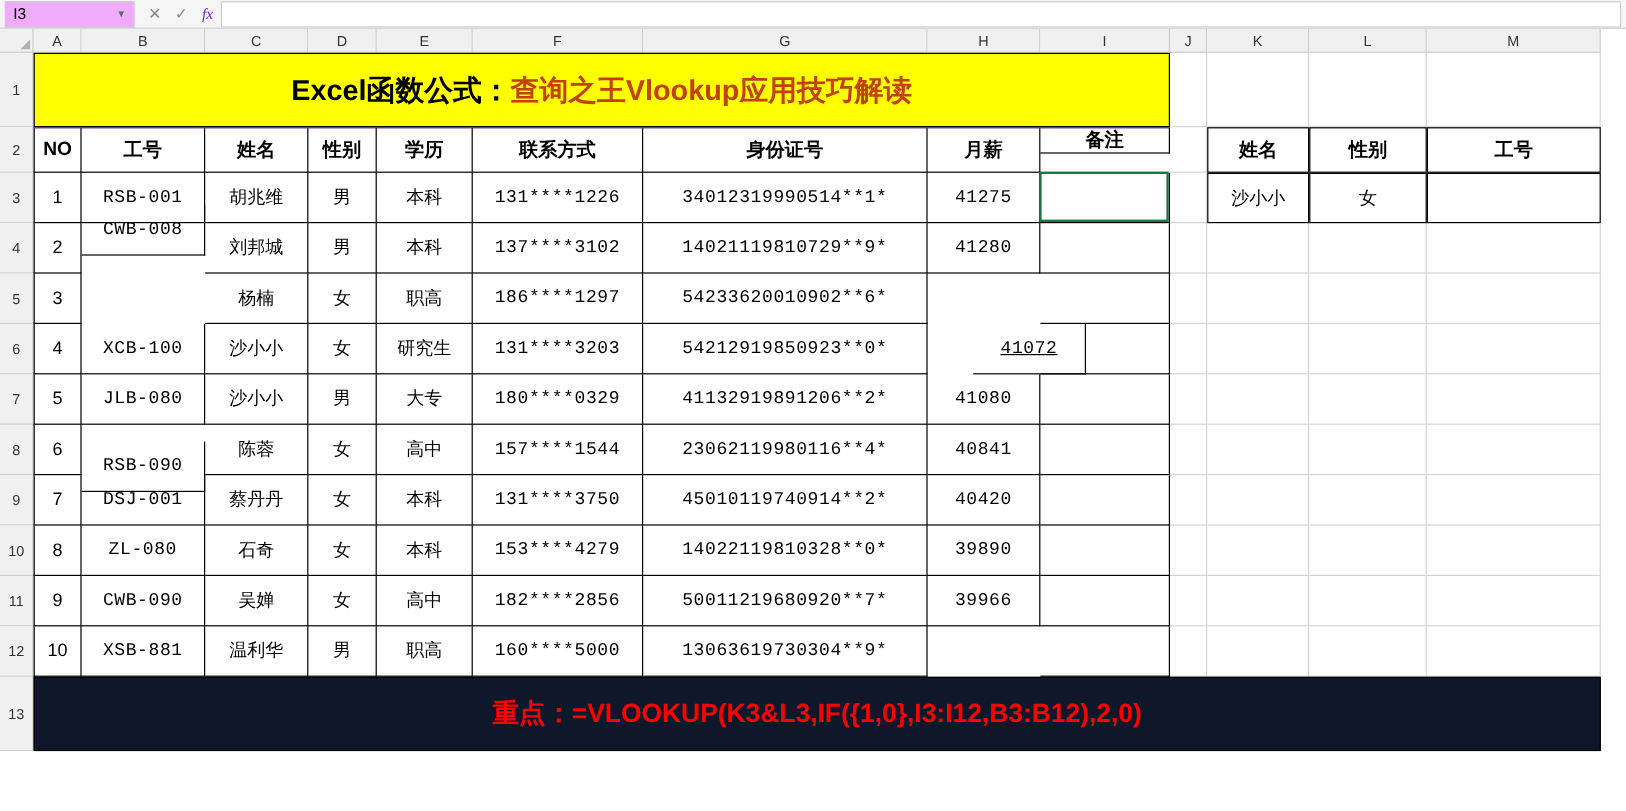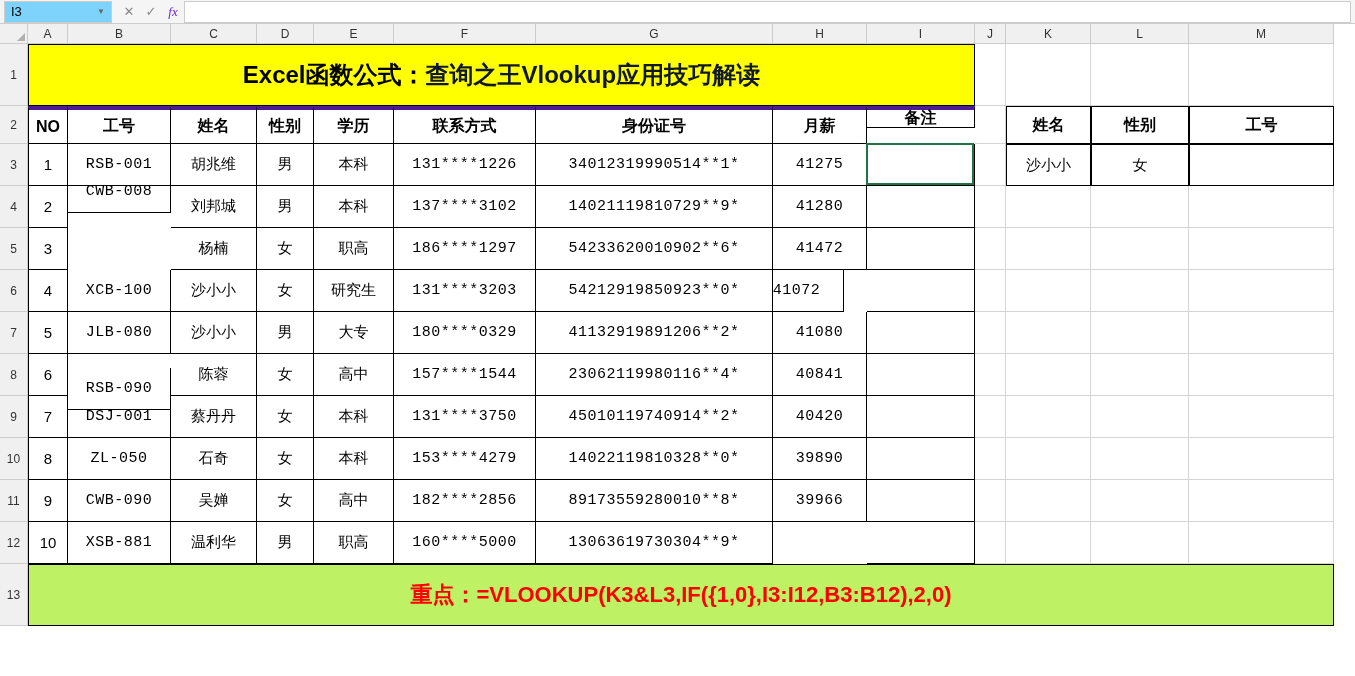--- a/index.html
+++ b/index.html
@@ -1,48 +1,48 @@
 <!DOCTYPE html>
 <html><head>
   <meta charset="utf-8">
   <style>
     * { margin: 0; padding: 0; box-sizing: border-box; }
     body { font-family: "Microsoft YaHei", Arial, sans-serif; font-size: 13px; background: #fff; overflow: hidden; }
     
     .formula-bar { display: flex; align-items: center; height: 24px; border-bottom: 1px solid #ccc; background: #f5f5f5; }
-    .name-box { width: 108px; height: 22px; border: 1px solid #ccc; background: #7dd3fc; display: flex; align-items: center; padding: 0 6px; margin-left: 4px; }
+    .name-box { width: 108px; height: 22px; border: 1px solid #ccc; background: #f0abfc; display: flex; align-items: center; padding: 0 6px; margin-left: 4px; }
     .name-box-text { flex: 1; }
     .name-box-dropdown { font-size: 8px; color: #666; }
     .fb-divider { width: 6px; }
     .fb-btn { width: 22px; height: 22px; display: flex; align-items: center; justify-content: center; color: #888; cursor: pointer; }
     .fb-fx { font-style: italic; font-family: "Times New Roman", serif; color: #6d28d9; }
     .fb-input { flex: 1; height: 22px; border: 1px solid #ccc; background: #fff; margin-right: 4px; padding: 0 6px; }
     
     .grid-container { position: relative; }
     .corner { position: absolute; top: 0; left: 0; width: 28px; height: 20px; background: #f0f0f0; border-right: 1px solid #ccc; border-bottom: 1px solid #ccc; }
     .corner::after { content: ''; position: absolute; right: 2px; bottom: 2px; width: 0; height: 0; border-left: 8px solid transparent; border-bottom: 8px solid #b0b0b0; }
     .col-headers { display: flex; margin-left: 28px; height: 20px; }
     .col-h { background: #f0f0f0; border-right: 1px solid #ccc; border-bottom: 1px solid #ccc; display: flex; align-items: center; justify-content: center; color: #333; font-size: 12px; }
     .grid-body { display: flex; }
     .row-headers { width: 28px; }
     .row-h { background: #f0f0f0; border-right: 1px solid #ccc; border-bottom: 1px solid #ccc; display: flex; align-items: center; justify-content: center; color: #333; font-size: 12px; }
     
     .cells { position: relative; flex: 1; }
     .cell { position: absolute; border-right: 1px solid #d4d4d4; border-bottom: 1px solid #d4d4d4; display: flex; align-items: center; justify-content: center; font-size: 15px; }
     .cell.thick { border: 1px solid #000; }
-    .cell.thick-top { border-top: 4px solid #4c1d95; }
+    .cell.thick-top { border-top: 1px solid #4c1d95; }
     .cell.thick-left { border-left: 1px solid #000; }
     .cell.thick-right { border-right: 1px solid #000; }
     .cell.thick-bottom { border-bottom: 1px solid #000; }
     
     .title-row { background: #ffff00; font-size: 24px; font-weight: bold; }
     .title-black { color: #000; }
-    .title-red { color: #0f172a; }
+    .title-red { color: #c2410c; }
     .header-cell { font-weight: bold; font-size: 16px; }
-    .footer-row { background: #bef264; font-size: 22px; font-weight: bold; }
+    .footer-row { background: #0f172a; font-size: 22px; font-weight: bold; }
     .footer-red { color: #ff0000; }
     .mono { font-family: "Courier New", monospace; letter-spacing: 0.5px; }
     
     .selected-cell { position: absolute; border: 2px solid #217346; pointer-events: none; z-index: 10; }
     .cursor { position: absolute; width: 16px; height: 20px; z-index: 20; }
   </style>
 </head>
 <body>
 
 <div class="formula-bar">
@@ -121,30 +121,29 @@
         <div class="cell thick-bottom thick-right mono" style="left: 366px; top: 142px; width: 142px; height: 42px;">137****3102</div>
         <div class="cell thick-bottom thick-right mono" style="left: 508px; top: 142px; width: 237px; height: 42px;">14021119810729**9*</div>
         <div class="cell thick-bottom thick-right mono" style="left: 745px; top: 142px; width: 94px; height: 42px;">41280</div>
         <div class="cell thick-bottom thick-right" style="left: 839px; top: 142px; width: 108px; height: 42px;"></div>
         <div class="cell thick-bottom thick-left thick-right" style="left: 0px; top: 184px; width: 40px; height: 42px;">3</div>
         <div class="cell thick-bottom thick-right" style="left: 143px; top: 184px; width: 86px; height: 42px;">杨楠</div>
         <div class="cell thick-bottom thick-right" style="left: 229px; top: 184px; width: 57px; height: 42px;">女</div>
         <div class="cell thick-bottom thick-right" style="left: 286px; top: 184px; width: 80px; height: 42px;">职高</div>
         <div class="cell thick-bottom thick-right mono" style="left: 366px; top: 184px; width: 142px; height: 42px;">186****1297</div>
         <div class="cell thick-bottom thick-right mono" style="left: 508px; top: 184px; width: 237px; height: 42px;">54233620010902**6*</div>
-        <div class="cell thick-bottom thick-right mono" style="left: 745px; top: 184px; width: 94px; height: 42px;">41472</div>
         <div class="cell thick-bottom thick-right" style="left: 839px; top: 184px; width: 108px; height: 42px;"></div>
         <div class="cell thick-bottom thick-left thick-right" style="left: 0px; top: 226px; width: 40px; height: 42px;">4</div>
         <div class="cell thick-bottom thick-right mono" style="left: 40px; top: 226px; width: 103px; height: 42px;">XCB-100</div>
         <div class="cell thick-bottom thick-right" style="left: 143px; top: 226px; width: 86px; height: 42px;">沙小小</div>
         <div class="cell thick-bottom thick-right" style="left: 229px; top: 226px; width: 57px; height: 42px;">女</div>
         <div class="cell thick-bottom thick-right" style="left: 286px; top: 226px; width: 80px; height: 42px;">研究生</div>
         <div class="cell thick-bottom thick-right mono" style="left: 366px; top: 226px; width: 142px; height: 42px;">131****3203</div>
         <div class="cell thick-bottom thick-right mono" style="left: 508px; top: 226px; width: 237px; height: 42px;">54212919850923**0*</div>
-        <div class="cell thick-bottom thick-right mono" style="left: 722px; top: 226px; width: 94px; height: 42px;">41072</div>
+        <div class="cell thick-bottom thick-right mono" style="left: 783px; top: 226px; width: 94px; height: 42px; text-decoration: underline;">41072</div>
         <div class="cell thick-bottom thick-right" style="left: 839px; top: 226px; width: 108px; height: 42px;"></div>
         <div class="cell thick-bottom thick-left thick-right" style="left: 0px; top: 268px; width: 40px; height: 42px;">5</div>
         <div class="cell thick-bottom thick-right mono" style="left: 40px; top: 268px; width: 103px; height: 42px;">JLB-080</div>
         <div class="cell thick-bottom thick-right" style="left: 143px; top: 268px; width: 86px; height: 42px;">沙小小</div>
         <div class="cell thick-bottom thick-right" style="left: 229px; top: 268px; width: 57px; height: 42px;">男</div>
         <div class="cell thick-bottom thick-right" style="left: 286px; top: 268px; width: 80px; height: 42px;">大专</div>
         <div class="cell thick-bottom thick-right mono" style="left: 366px; top: 268px; width: 142px; height: 42px;">180****0329</div>
         <div class="cell thick-bottom thick-right mono" style="left: 508px; top: 268px; width: 237px; height: 42px;">41132919891206**2*</div>
         <div class="cell thick-bottom thick-right mono" style="left: 745px; top: 268px; width: 94px; height: 42px;">41080</div>
         <div class="cell thick-bottom thick-right" style="left: 839px; top: 268px; width: 108px; height: 42px;"></div>
@@ -160,35 +159,35 @@
         <div class="cell thick-bottom thick-left thick-right" style="left: 0px; top: 352px; width: 40px; height: 42px;">7</div>
         <div class="cell thick-bottom thick-right mono" style="left: 40px; top: 352px; width: 103px; height: 42px;">DSJ-001</div>
         <div class="cell thick-bottom thick-right" style="left: 143px; top: 352px; width: 86px; height: 42px;">蔡丹丹</div>
         <div class="cell thick-bottom thick-right" style="left: 229px; top: 352px; width: 57px; height: 42px;">女</div>
         <div class="cell thick-bottom thick-right" style="left: 286px; top: 352px; width: 80px; height: 42px;">本科</div>
         <div class="cell thick-bottom thick-right mono" style="left: 366px; top: 352px; width: 142px; height: 42px;">131****3750</div>
         <div class="cell thick-bottom thick-right mono" style="left: 508px; top: 352px; width: 237px; height: 42px;">45010119740914**2*</div>
         <div class="cell thick-bottom thick-right mono" style="left: 745px; top: 352px; width: 94px; height: 42px;">40420</div>
         <div class="cell thick-bottom thick-right" style="left: 839px; top: 352px; width: 108px; height: 42px;"></div>
         <div class="cell thick-bottom thick-left thick-right" style="left: 0px; top: 394px; width: 40px; height: 42px;">8</div>
-        <div class="cell thick-bottom thick-right mono" style="left: 40px; top: 394px; width: 103px; height: 42px;">ZL-050</div>
+        <div class="cell thick-bottom thick-right mono" style="left: 40px; top: 394px; width: 103px; height: 42px;">ZL-080</div>
         <div class="cell thick-bottom thick-right" style="left: 143px; top: 394px; width: 86px; height: 42px;">石奇</div>
         <div class="cell thick-bottom thick-right" style="left: 229px; top: 394px; width: 57px; height: 42px;">女</div>
         <div class="cell thick-bottom thick-right" style="left: 286px; top: 394px; width: 80px; height: 42px;">本科</div>
         <div class="cell thick-bottom thick-right mono" style="left: 366px; top: 394px; width: 142px; height: 42px;">153****4279</div>
         <div class="cell thick-bottom thick-right mono" style="left: 508px; top: 394px; width: 237px; height: 42px;">14022119810328**0*</div>
         <div class="cell thick-bottom thick-right mono" style="left: 745px; top: 394px; width: 94px; height: 42px;">39890</div>
         <div class="cell thick-bottom thick-right" style="left: 839px; top: 394px; width: 108px; height: 42px;"></div>
         <div class="cell thick-bottom thick-left thick-right" style="left: 0px; top: 436px; width: 40px; height: 42px;">9</div>
         <div class="cell thick-bottom thick-right mono" style="left: 40px; top: 436px; width: 103px; height: 42px;">CWB-090</div>
         <div class="cell thick-bottom thick-right" style="left: 143px; top: 436px; width: 86px; height: 42px;">吴婵</div>
         <div class="cell thick-bottom thick-right" style="left: 229px; top: 436px; width: 57px; height: 42px;">女</div>
         <div class="cell thick-bottom thick-right" style="left: 286px; top: 436px; width: 80px; height: 42px;">高中</div>
         <div class="cell thick-bottom thick-right mono" style="left: 366px; top: 436px; width: 142px; height: 42px;">182****2856</div>
-        <div class="cell thick-bottom thick-right mono" style="left: 508px; top: 436px; width: 237px; height: 42px;">89173559280010**8*</div>
+        <div class="cell thick-bottom thick-right mono" style="left: 508px; top: 436px; width: 237px; height: 42px;">50011219680920**7*</div>
         <div class="cell thick-bottom thick-right mono" style="left: 745px; top: 436px; width: 94px; height: 42px;">39966</div>
         <div class="cell thick-bottom thick-right" style="left: 839px; top: 436px; width: 108px; height: 42px;"></div>
         <div class="cell thick-bottom thick-left thick-right" style="left: 0px; top: 478px; width: 40px; height: 42px;">10</div>
         <div class="cell thick-bottom thick-right mono" style="left: 40px; top: 478px; width: 103px; height: 42px;">XSB-881</div>
         <div class="cell thick-bottom thick-right" style="left: 143px; top: 478px; width: 86px; height: 42px;">温利华</div>
         <div class="cell thick-bottom thick-right" style="left: 229px; top: 478px; width: 57px; height: 42px;">男</div>
         <div class="cell thick-bottom thick-right" style="left: 286px; top: 478px; width: 80px; height: 42px;">职高</div>
         <div class="cell thick-bottom thick-right mono" style="left: 366px; top: 478px; width: 142px; height: 42px;">160****5000</div>
         <div class="cell thick-bottom thick-right mono" style="left: 508px; top: 478px; width: 237px; height: 42px;">13063619730304**9*</div>
         <div class="cell thick-bottom thick-right" style="left: 839px; top: 478px; width: 108px; height: 42px;"></div>

